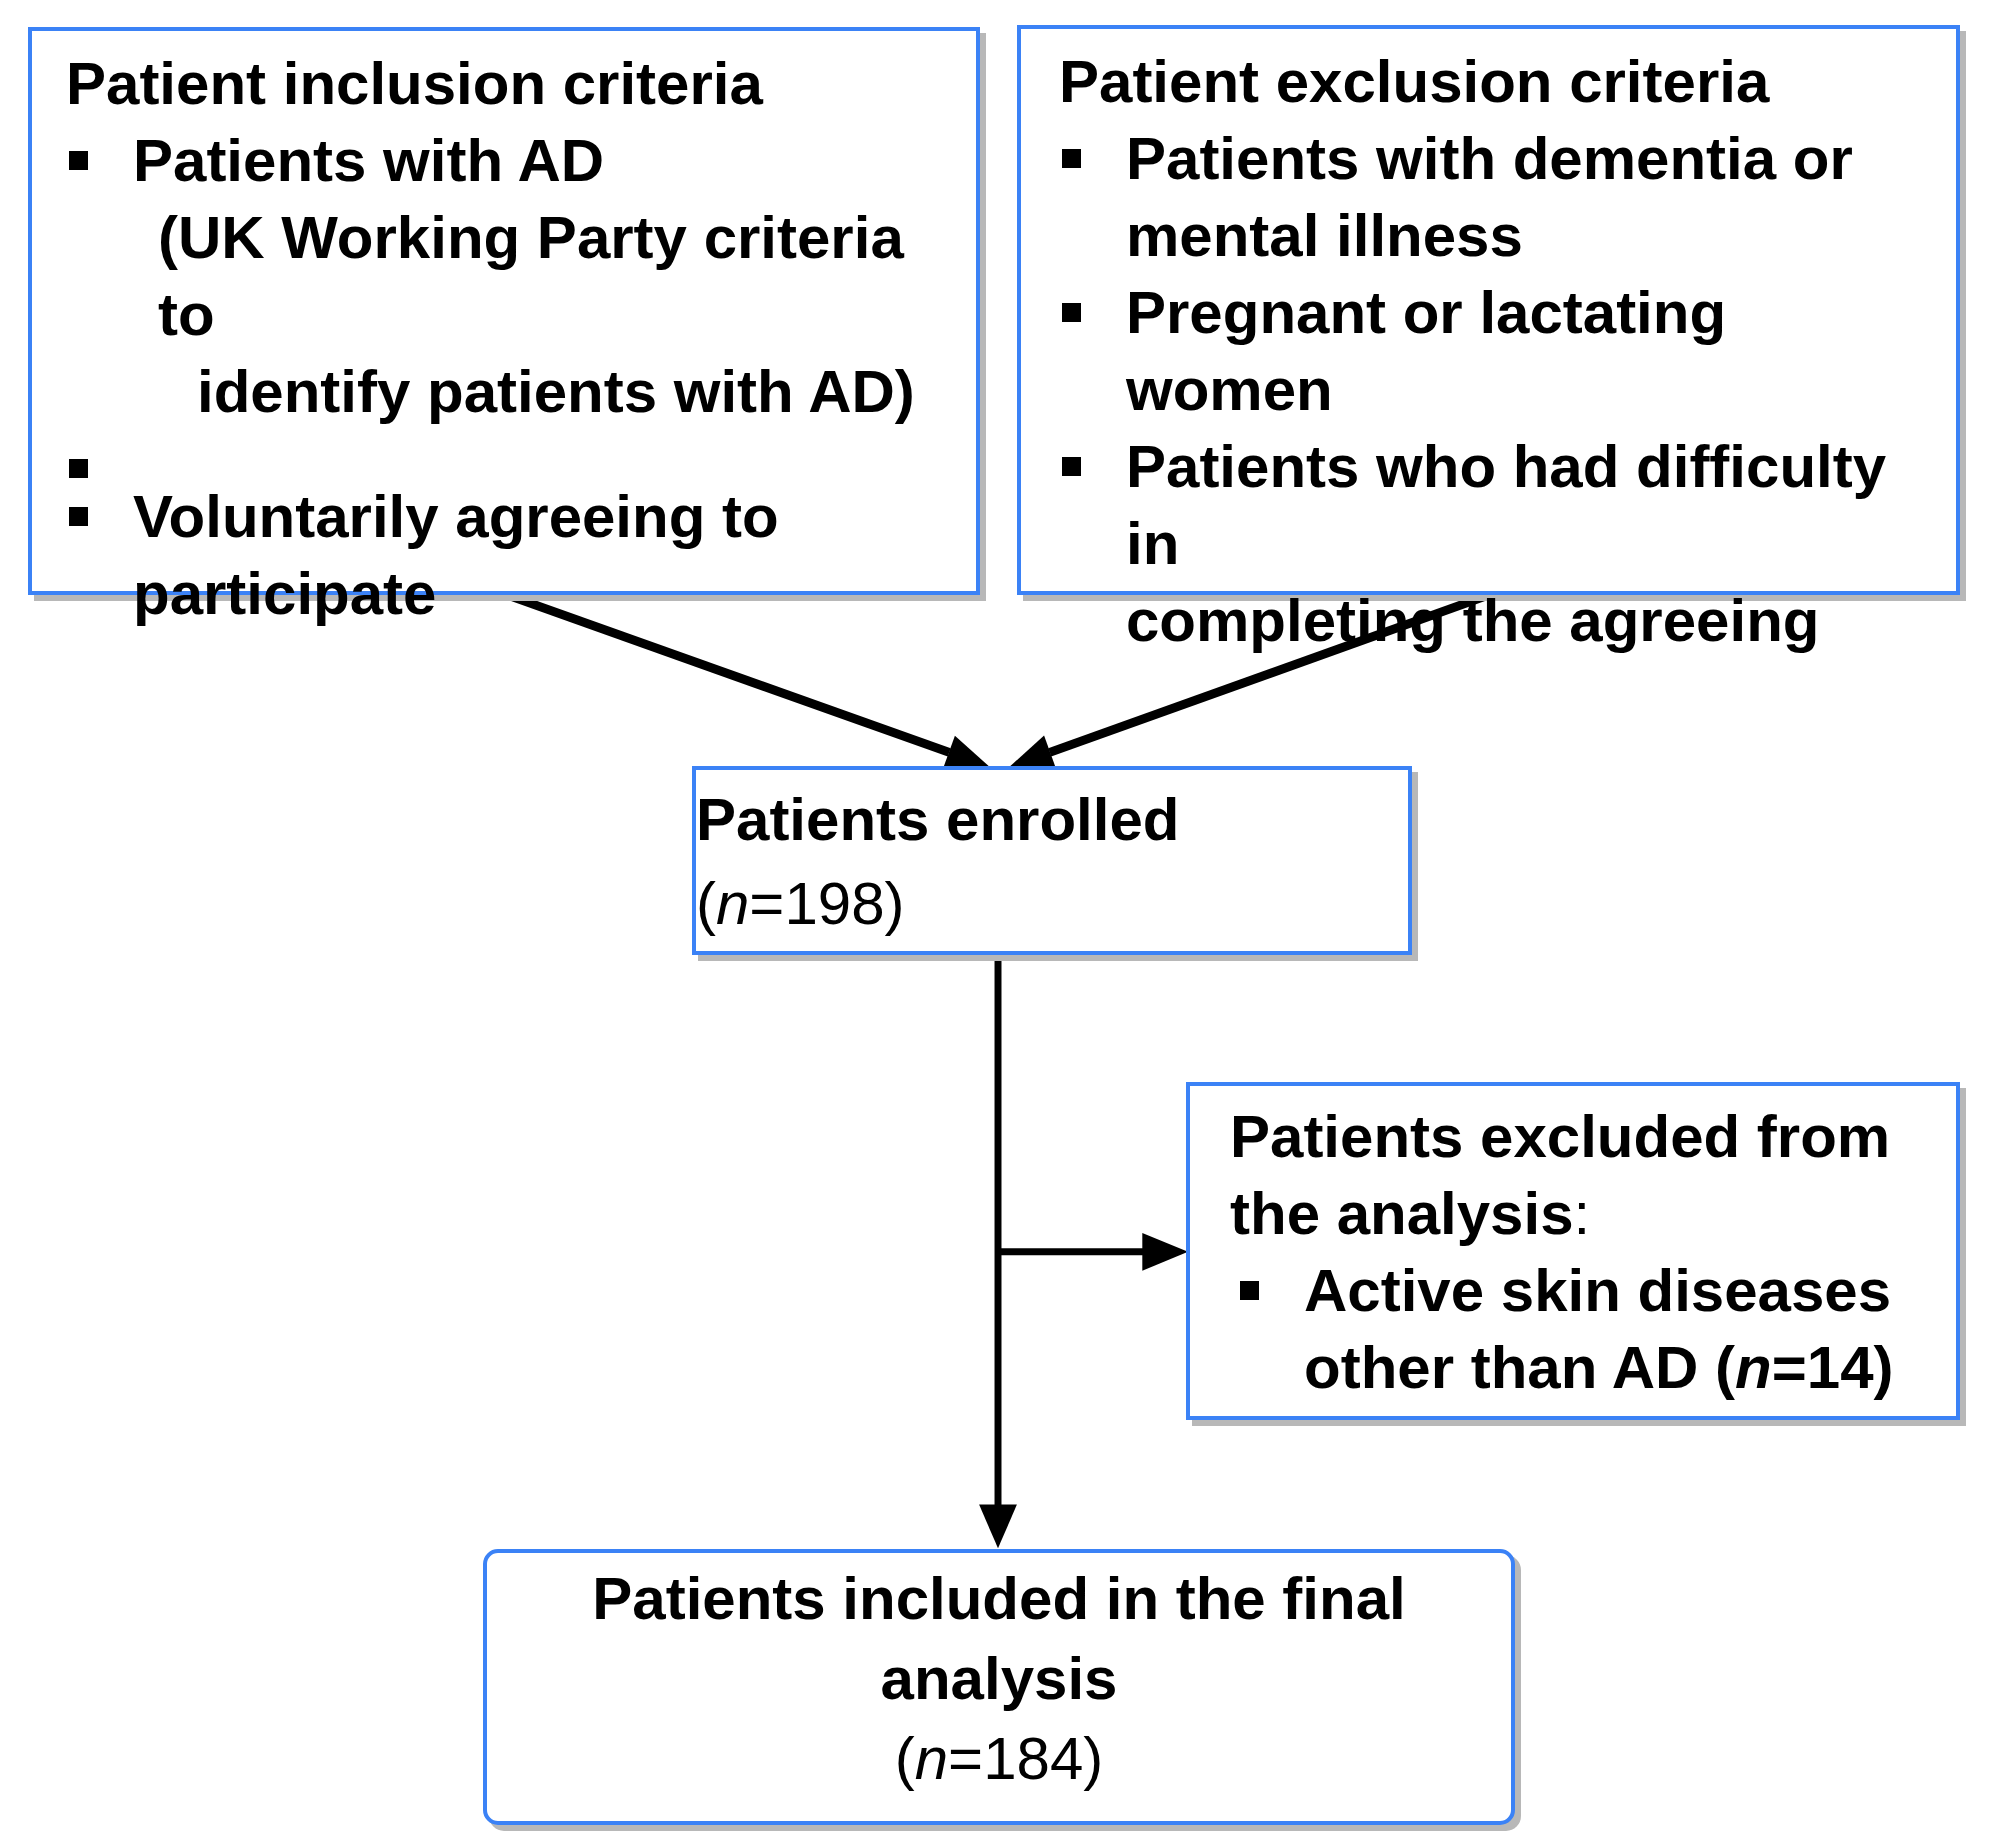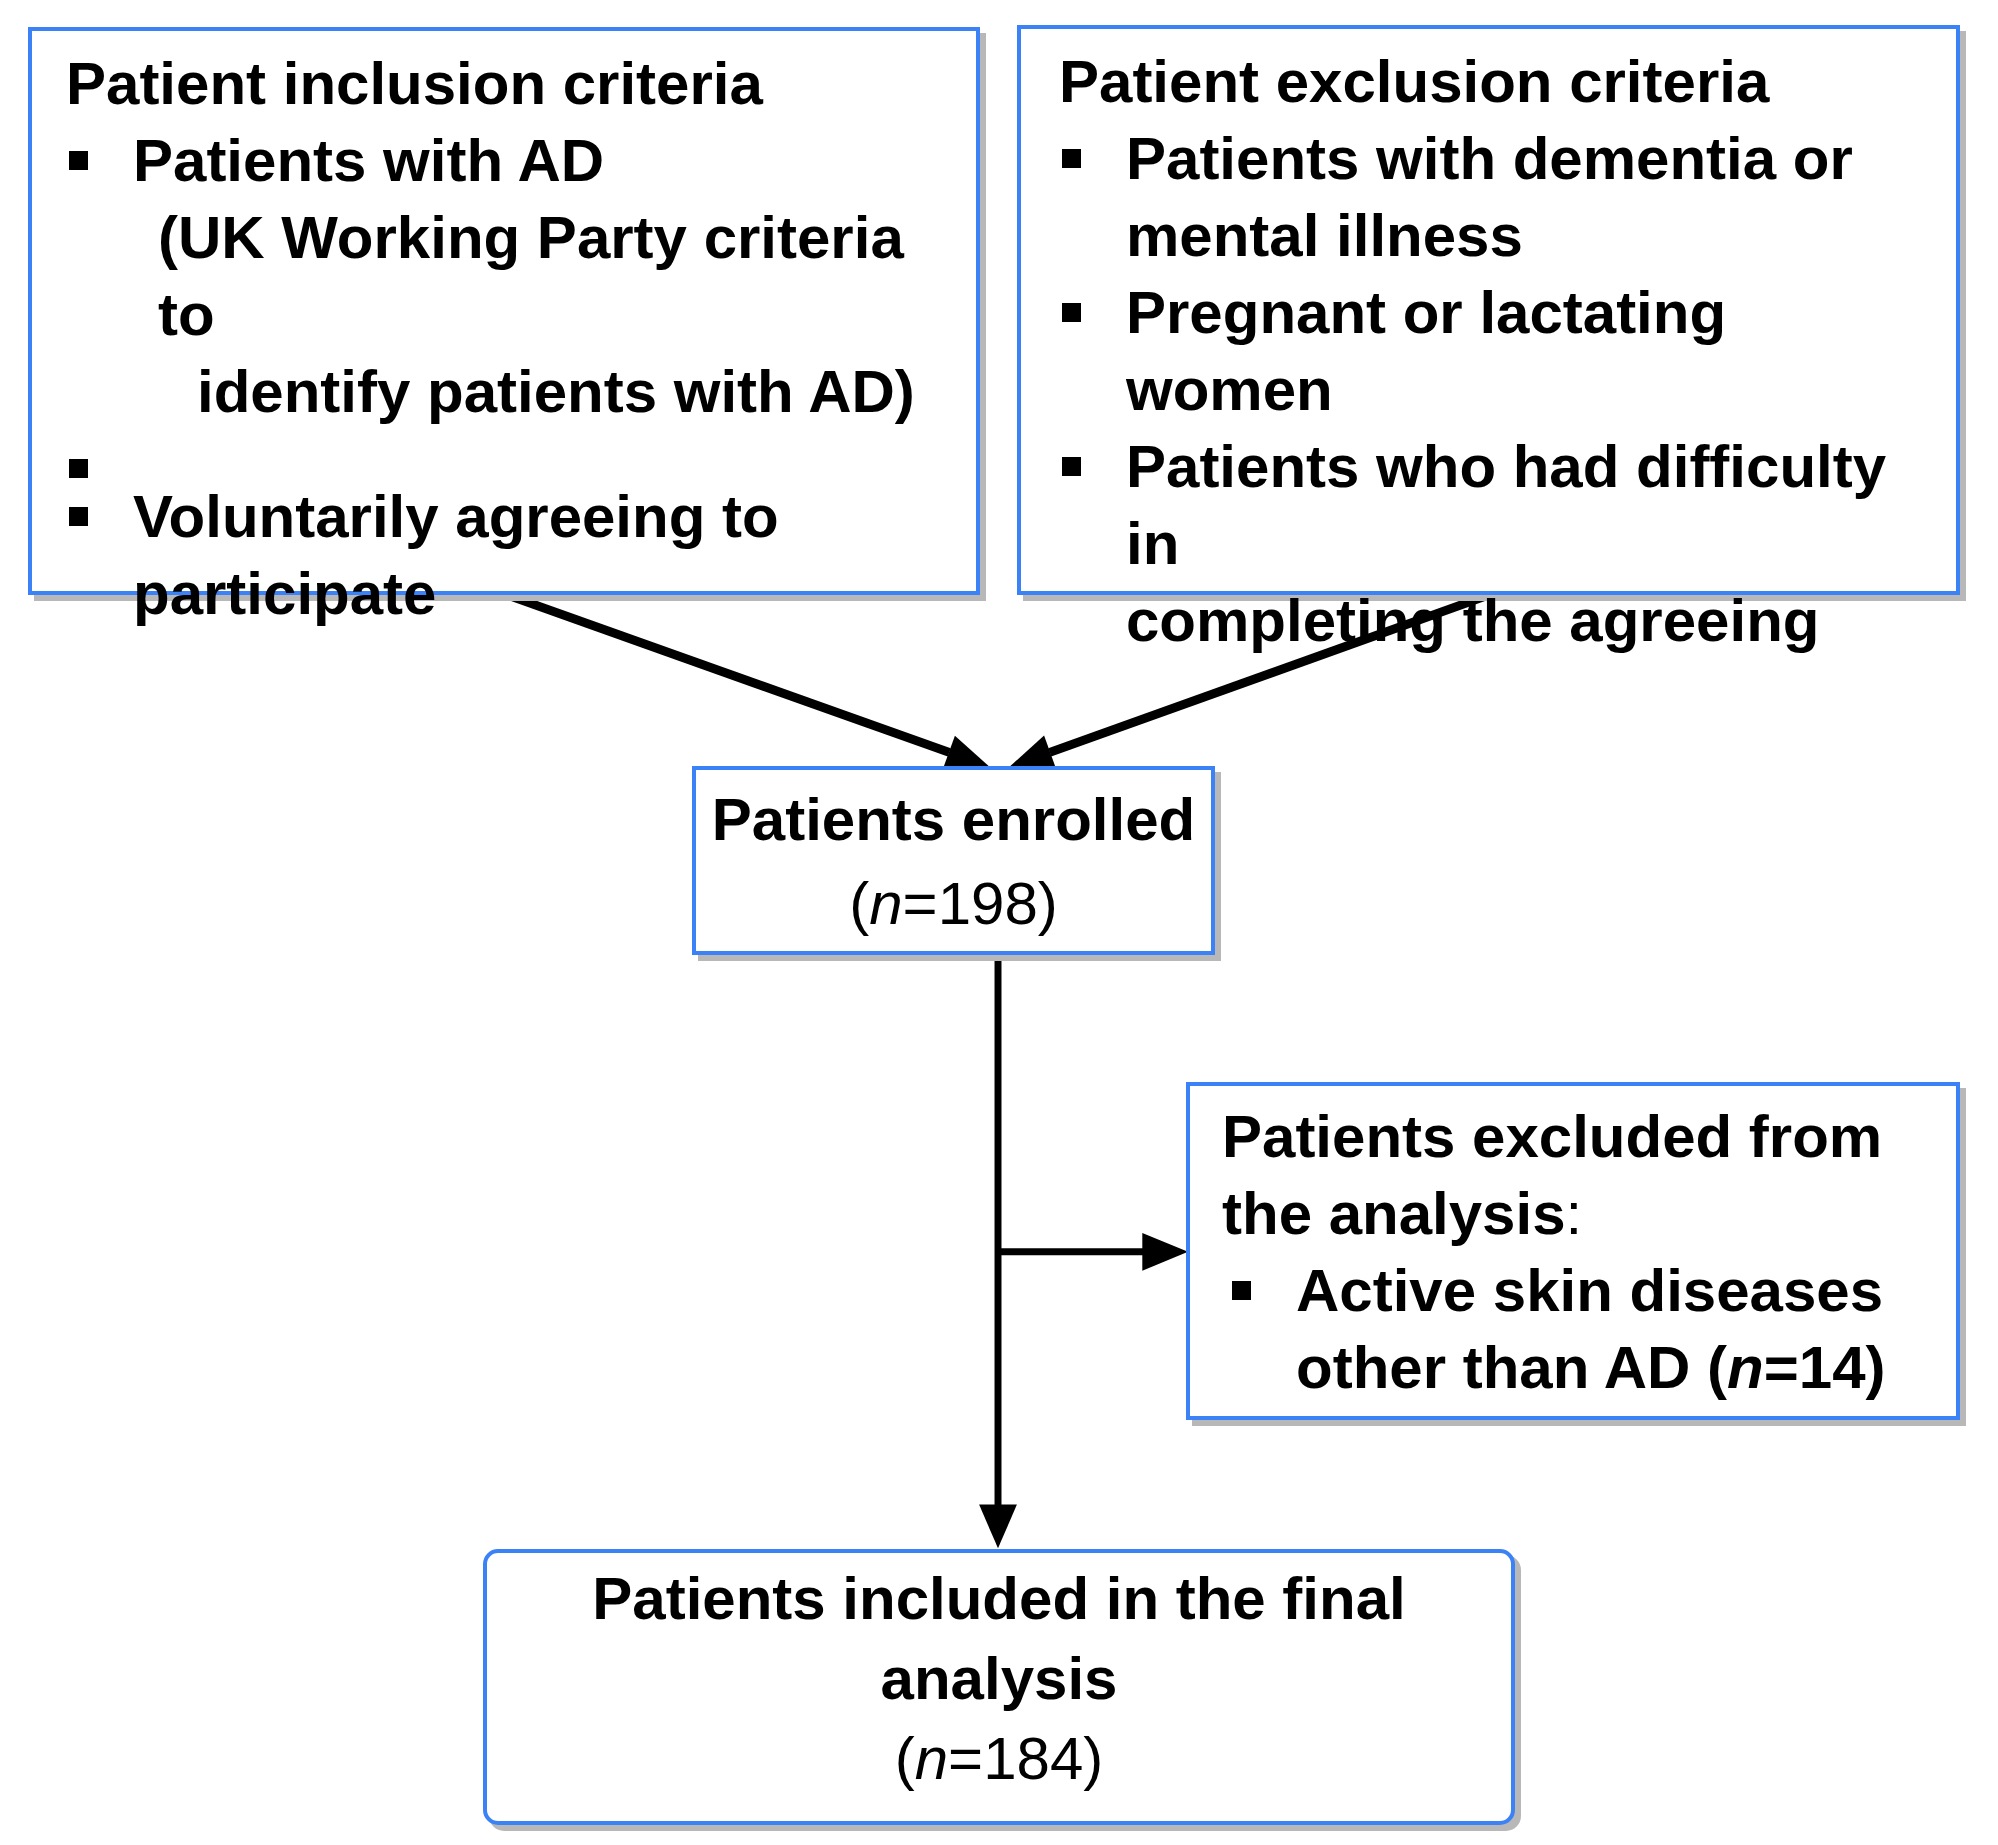--- a/index.html
+++ b/index.html
@@ -9,22 +9,22 @@
   }
   #arrow-layer { position:absolute; left:0; top:0; }
   .box {
     position:absolute; box-sizing:border-box;
     border:4px solid #3b82f6; background:#fff;
     box-shadow:6px 6px 0 #b8b8b8;
     font-size:60px; line-height:77px;
   }
   #box-inclusion { left:28px;  top:27px;   width:952px;  height:568px; padding:14px 18px 0 34px; }
   #box-exclusion { left:1017px;top:25px;   width:943px;  height:570px; padding:14px 16px 0 38px; }
-  #box-enrolled  { left:692px; top:766px;  width:523px;  height:189px; padding-top:8px;  text-align:center; line-height:84px; }
-  #box-excluded  { left:1186px;top:1082px; width:774px;  height:338px; padding:12px 14px 0 32px; }
+  #box-enrolled  { left:692px; top:766px;  width:720px;  height:189px; padding-top:8px;  text-align:left; line-height:84px; }
+  #box-excluded  { left:1186px;top:1082px; width:774px;  height:338px; padding:12px 14px 0 40px; }
   #box-final     { left:483px; top:1549px; width:1032px; height:276px; padding-top:6px;  text-align:center; line-height:80px;border-radius:15px; }
   .title { font-weight:bold; }
   .bullet { display:flex; align-items:flex-start; }
   .sq { width:19px; height:19px; background:#000; flex:0 0 auto; margin:29px 0 0 3px; }
   #box-excluded .sq { margin-left:10px; }
   .bt { margin-left:45px;font-weight:bold; }
   .ind1 { margin-left:25px; }
   .ind2 { margin-left:64px; }
   .it { font-style:italic; }
 </style>

